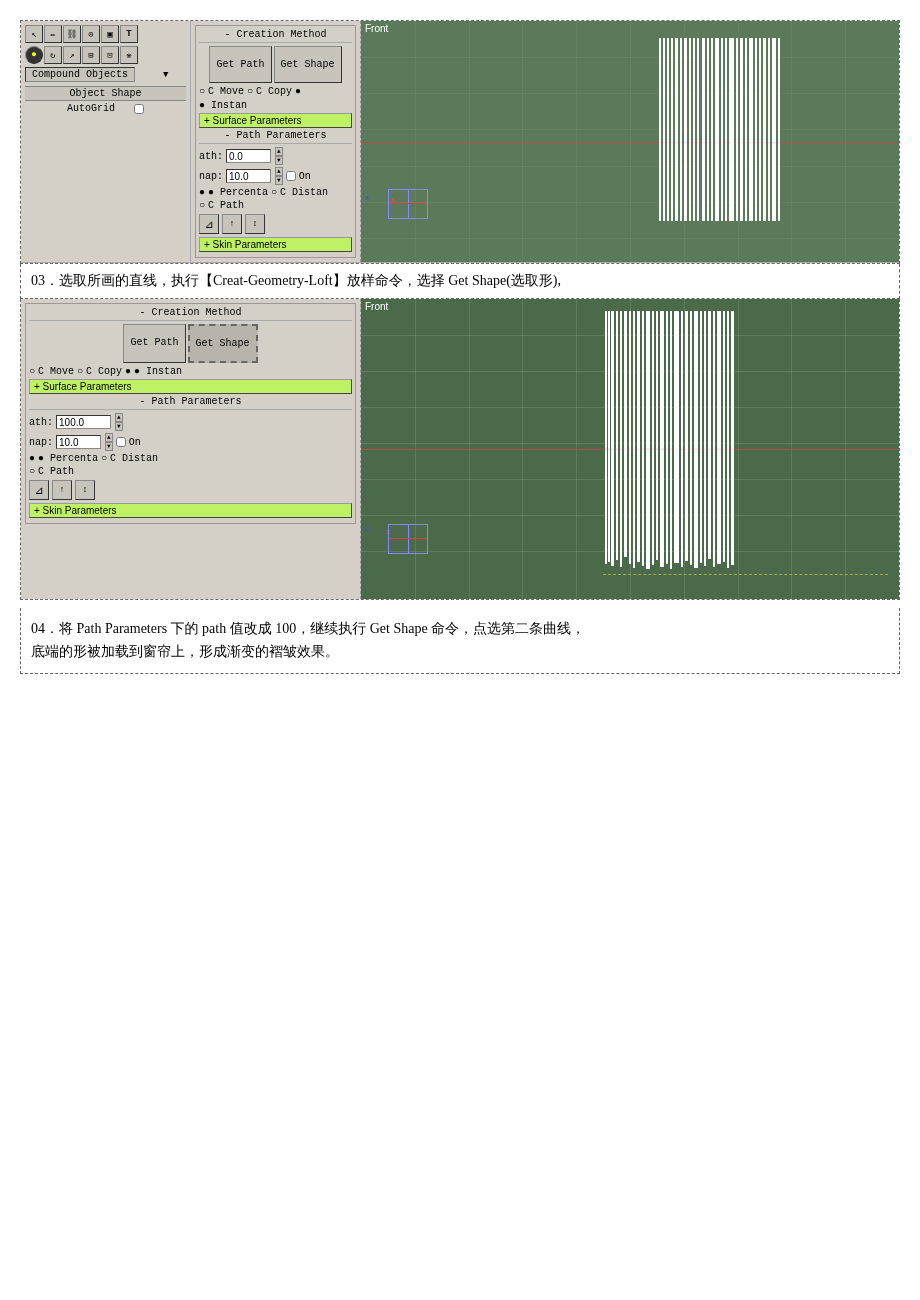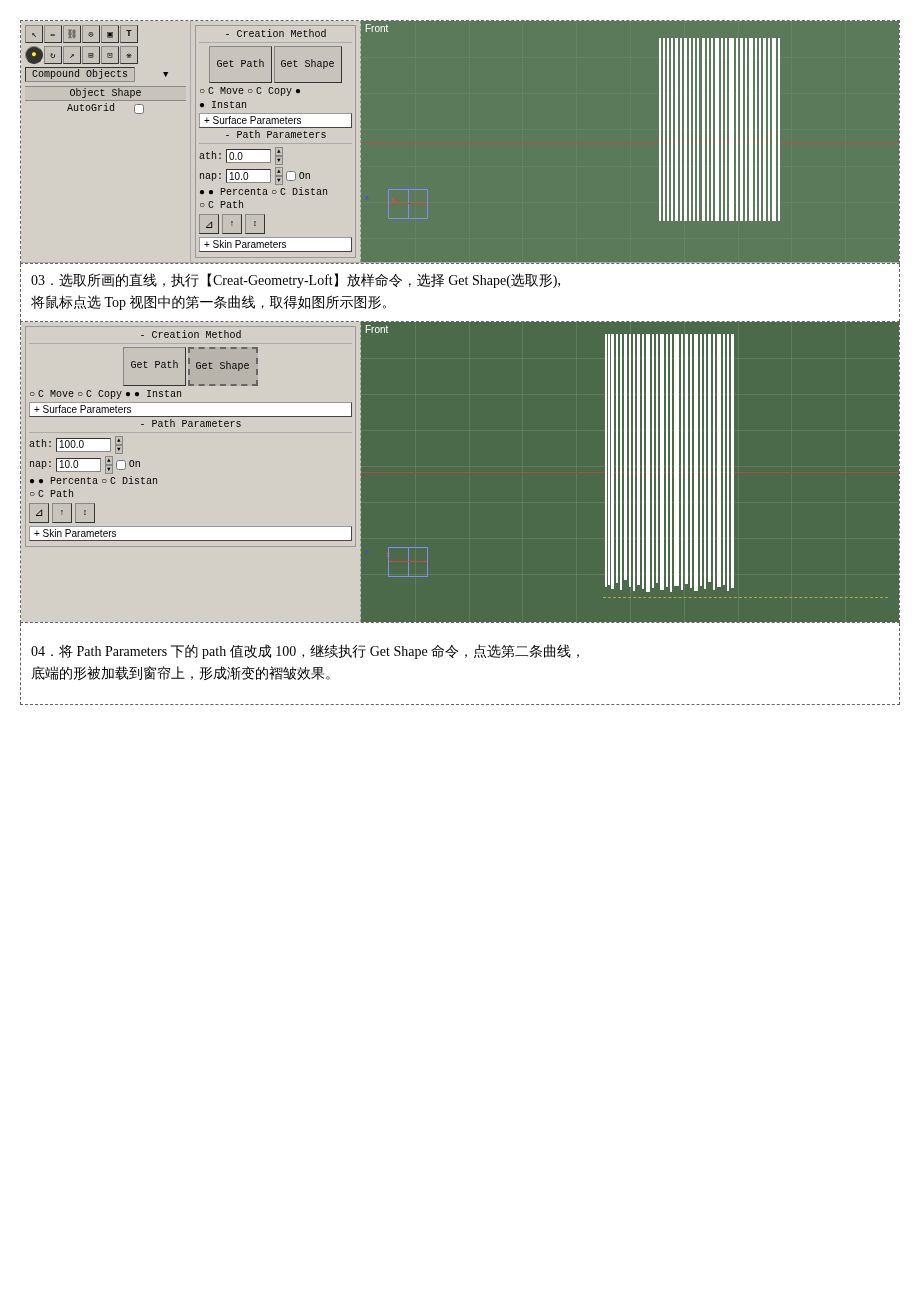--- a/index.html
+++ b/index.html
@@ -174,21 +174,21 @@
     }
     .spinner span {
       font-size: 6px;
       line-height: 7px;
       cursor: pointer;
       border: 1px solid #888;
       background: #c8c4bc;
       padding: 0 1px;
     }
     .plus-section-btn {
-      background: #ffffff;
+      background: #bef264;
       border: 1px outset #999;
       padding: 1px 4px;
       font-size: 10px;
       margin: 2px 0;
       cursor: pointer;
       display: block;
       width: 100%;
       text-align: left;
     }
     .icon-row {
@@ -234,24 +234,25 @@
     .second-viewport {
       flex: 1;
       background: #4a6a4a;
       position: relative;
       min-height: 300px;
       overflow: hidden;
     }
     .bottom-desc {
       border: 1px dashed #666;
       border-top: none;
-      padding: 18px 10px;
+      padding: 10px 10px;
       font-size: 14px;
       line-height: 1.6;
       background: #fff;
+      margin-top: 8px;
     }
     
     .grid-line-v {
       position: absolute;
       width: 1px;
       background: #6a8a6a;
       top: 0;
       bottom: 0;
     }
     .grid-line-h {
@@ -446,21 +447,20 @@
         <div style="position:absolute;bottom:18%;left:5%;border:1px solid #8888ff;width:40px;height:30px;">
           <div style="position:absolute;bottom:0;left:50%;width:1px;height:100%;background:#8888ff;"></div>
           <div style="position:absolute;bottom:50%;left:0;width:100%;height:1px;background:#cc4444;"></div>
         </div>
       </div>
     </div>
   </div>
 
   <div class="desc-row">
     <span>03．选取所画的直线，执行【Creat-Geometry-Loft】放样命令，选择 Get  Shape(选取形),</span><br>
-    <span>将鼠标点选 Top 视图中的第一条曲线，取得如图所示图形。</span>
   </div>
 
   <div class="second-section">
     <div class="second-panel">
       <div class="creation-panel">
         <div class="creation-title">- Creation Method</div>
         <div class="creation-btn-row">
           <div class="creation-btn">Get Path</div>
           <div class="creation-btn active" style="border:2px dashed #666;background:#b8b4ac;">
             <span>Get Shape</span>

